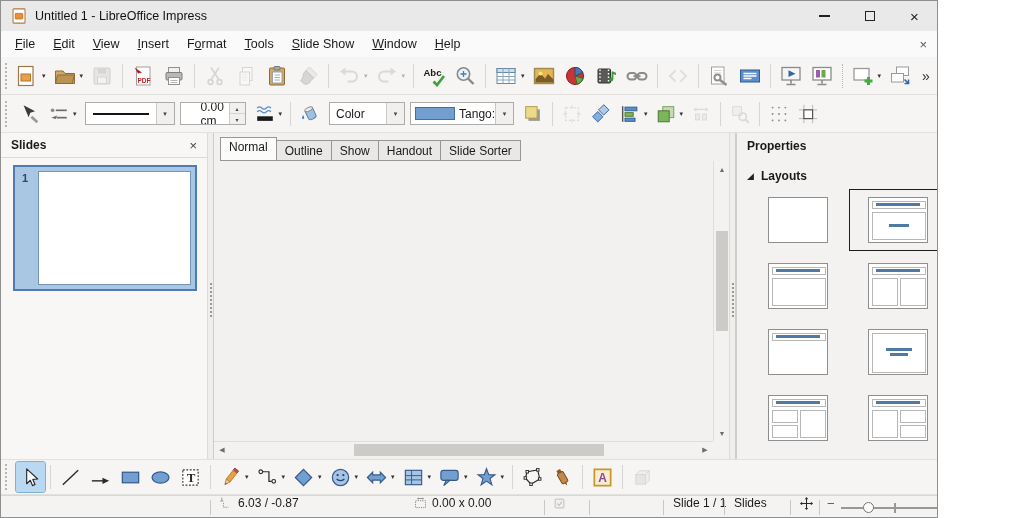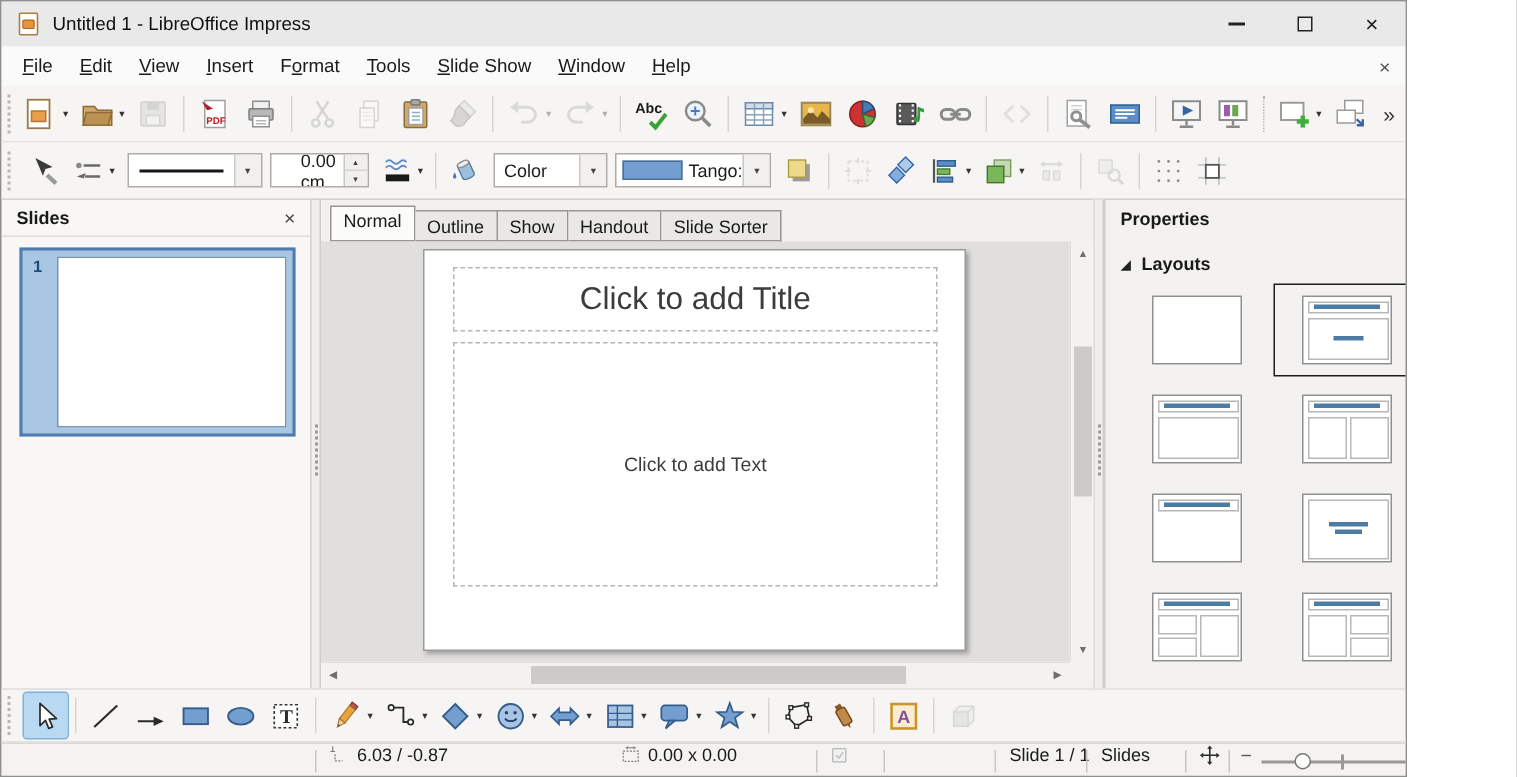--- a/index.html
+++ b/index.html
@@ -755,30 +755,20 @@
       </div>
 
     <div class="center">
       <div class="tabs" id="view-tabs">
           <span class="tab active">Normal</span>
           <span class="tab">Outline</span>
           <span class="tab">Show</span>
           <span class="tab">Handout</span>
           <span class="tab">Slide Sorter</span>
         </div>
-      <div class="workspace">
-        <div class="slide">
-          <div class="ph ph-title">
-              <span>Click to add Title</span>
-            </div>
-          <div class="ph ph-text">
-              <span>Click to add Text</span>
-            </div>
-        </div>
-      </div>
 
       <div class="sb" style="left:499px;top:28px;width:16px;height:280px;border-left:1px solid #e0deda">
         <span class="sb-btn" style="top:0">▲</span>
         <span class="sb-thumb" style="left:2px;top:70px;width:12px;height:100px"></span>
         <span class="sb-btn" style="bottom:0">▼</span>
       </div>
 
       <div class="sb" style="left:0;top:308px;width:499px;height:16px;border-top:1px solid #e0deda">
         <span class="sb-btn" style="left:0">◀</span>
         <span class="sb-thumb" style="left:140px;top:2px;width:250px;height:12px"></span>

